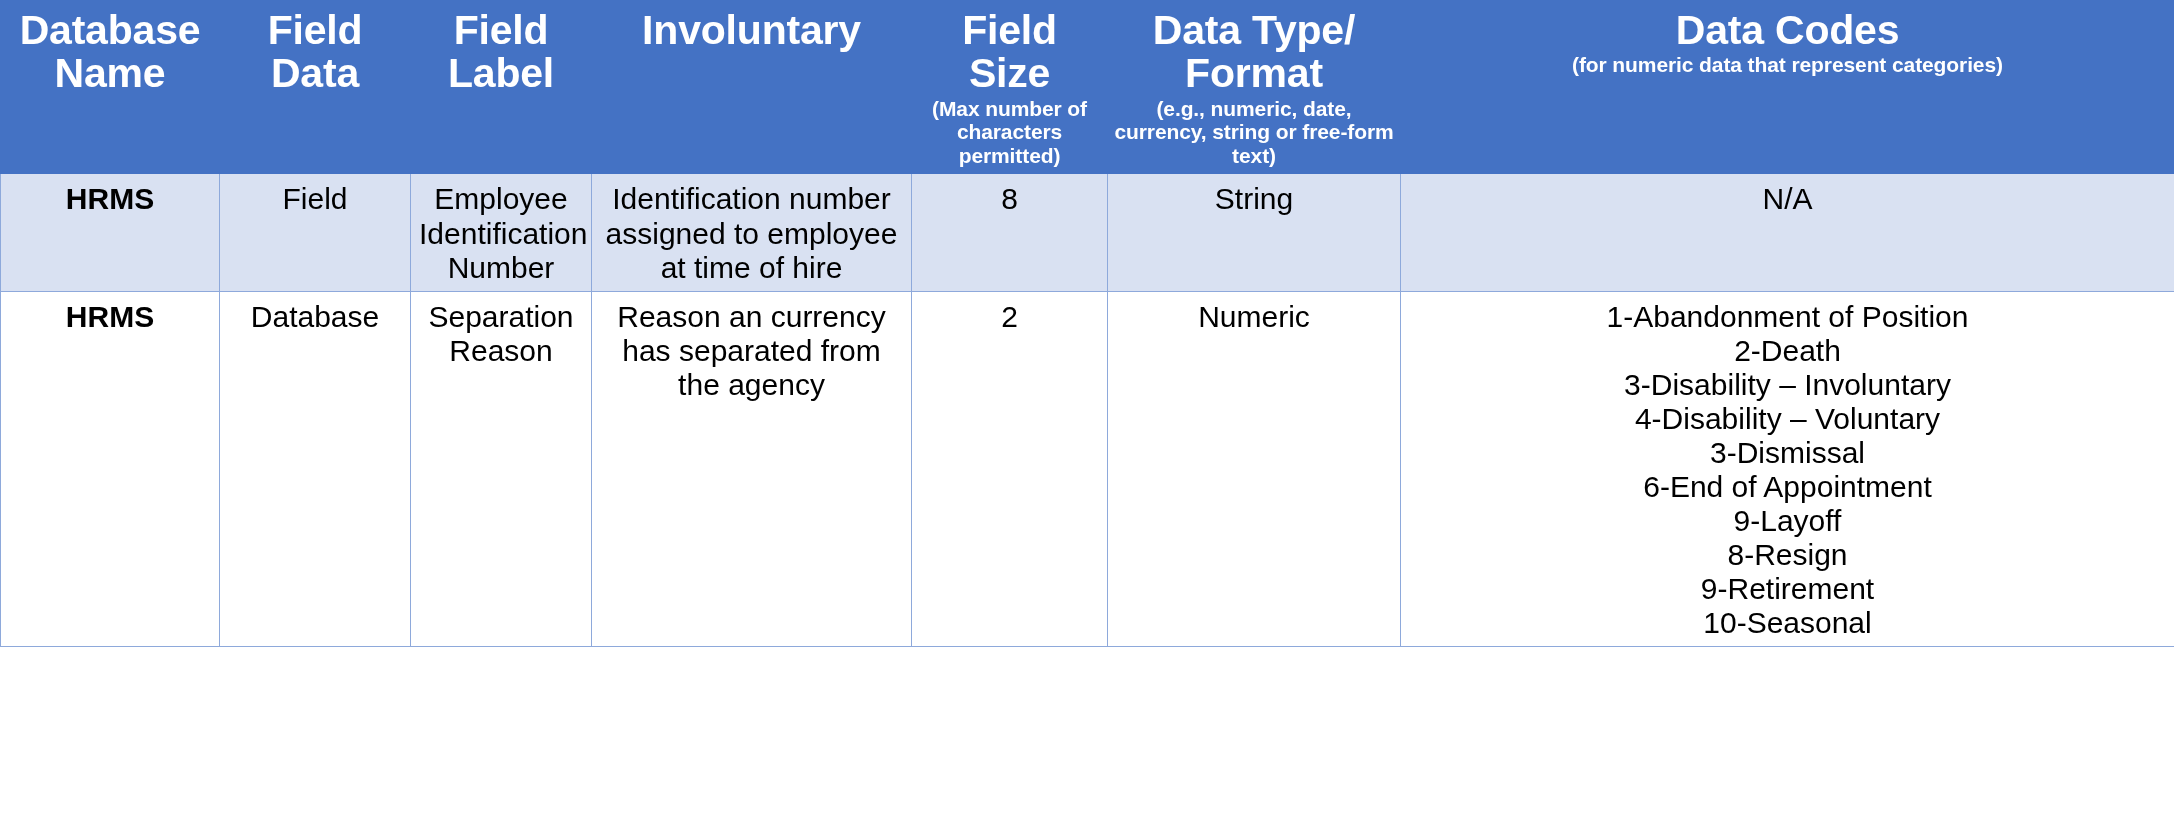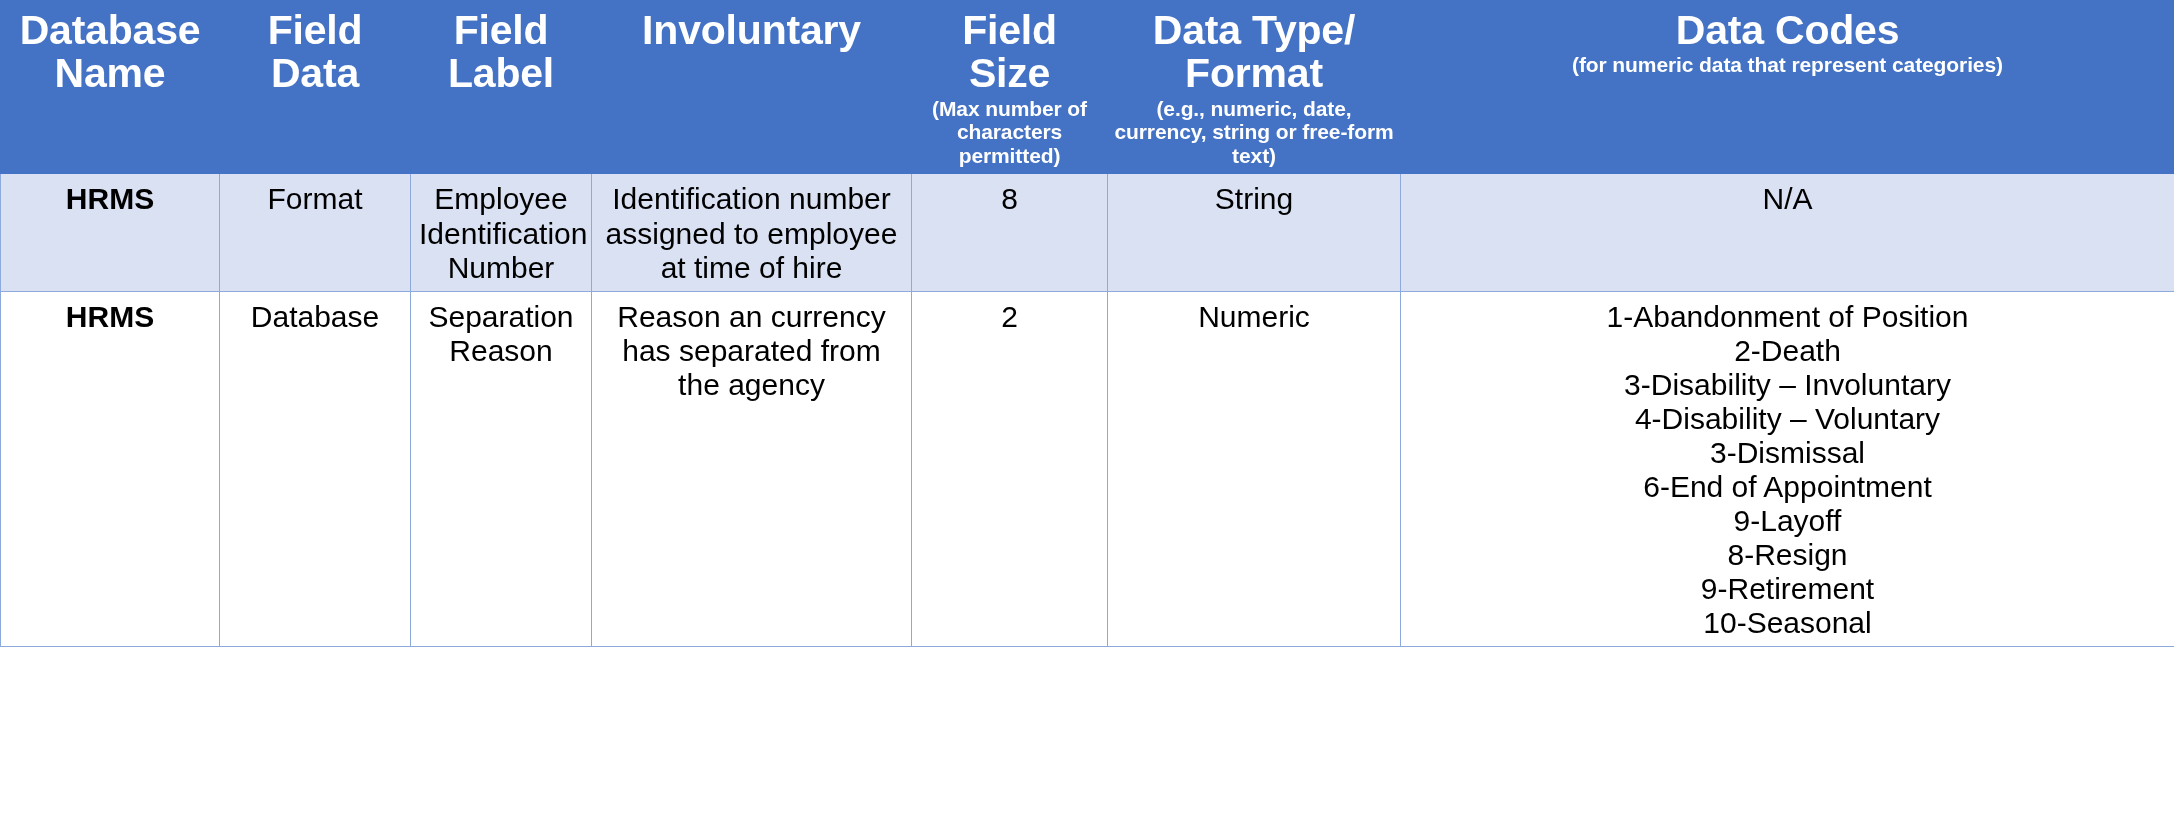--- a/index.html
+++ b/index.html
@@ -123,21 +123,21 @@
       <th>
         <span class="hdr-title">Data Codes</span>
         <span class="hdr-sub">(for numeric data that represent categories)</span>
       </th>
     </tr>
   </thead>
 
   <tbody class="dd-body">
     <tr class="row-shaded">
       <td class="cell-db">HRMS</td>
-      <td>Format</td>
+      <td>Field</td>
       <td>Employee Identification Number</td>
       <td>Identification number assigned to employee at time of hire</td>
       <td>8</td>
       <td>String</td>
       <td>
         <span class="cell-text">N/A</span>
       </td>
     </tr>
 
     <tr class="row-plain">

